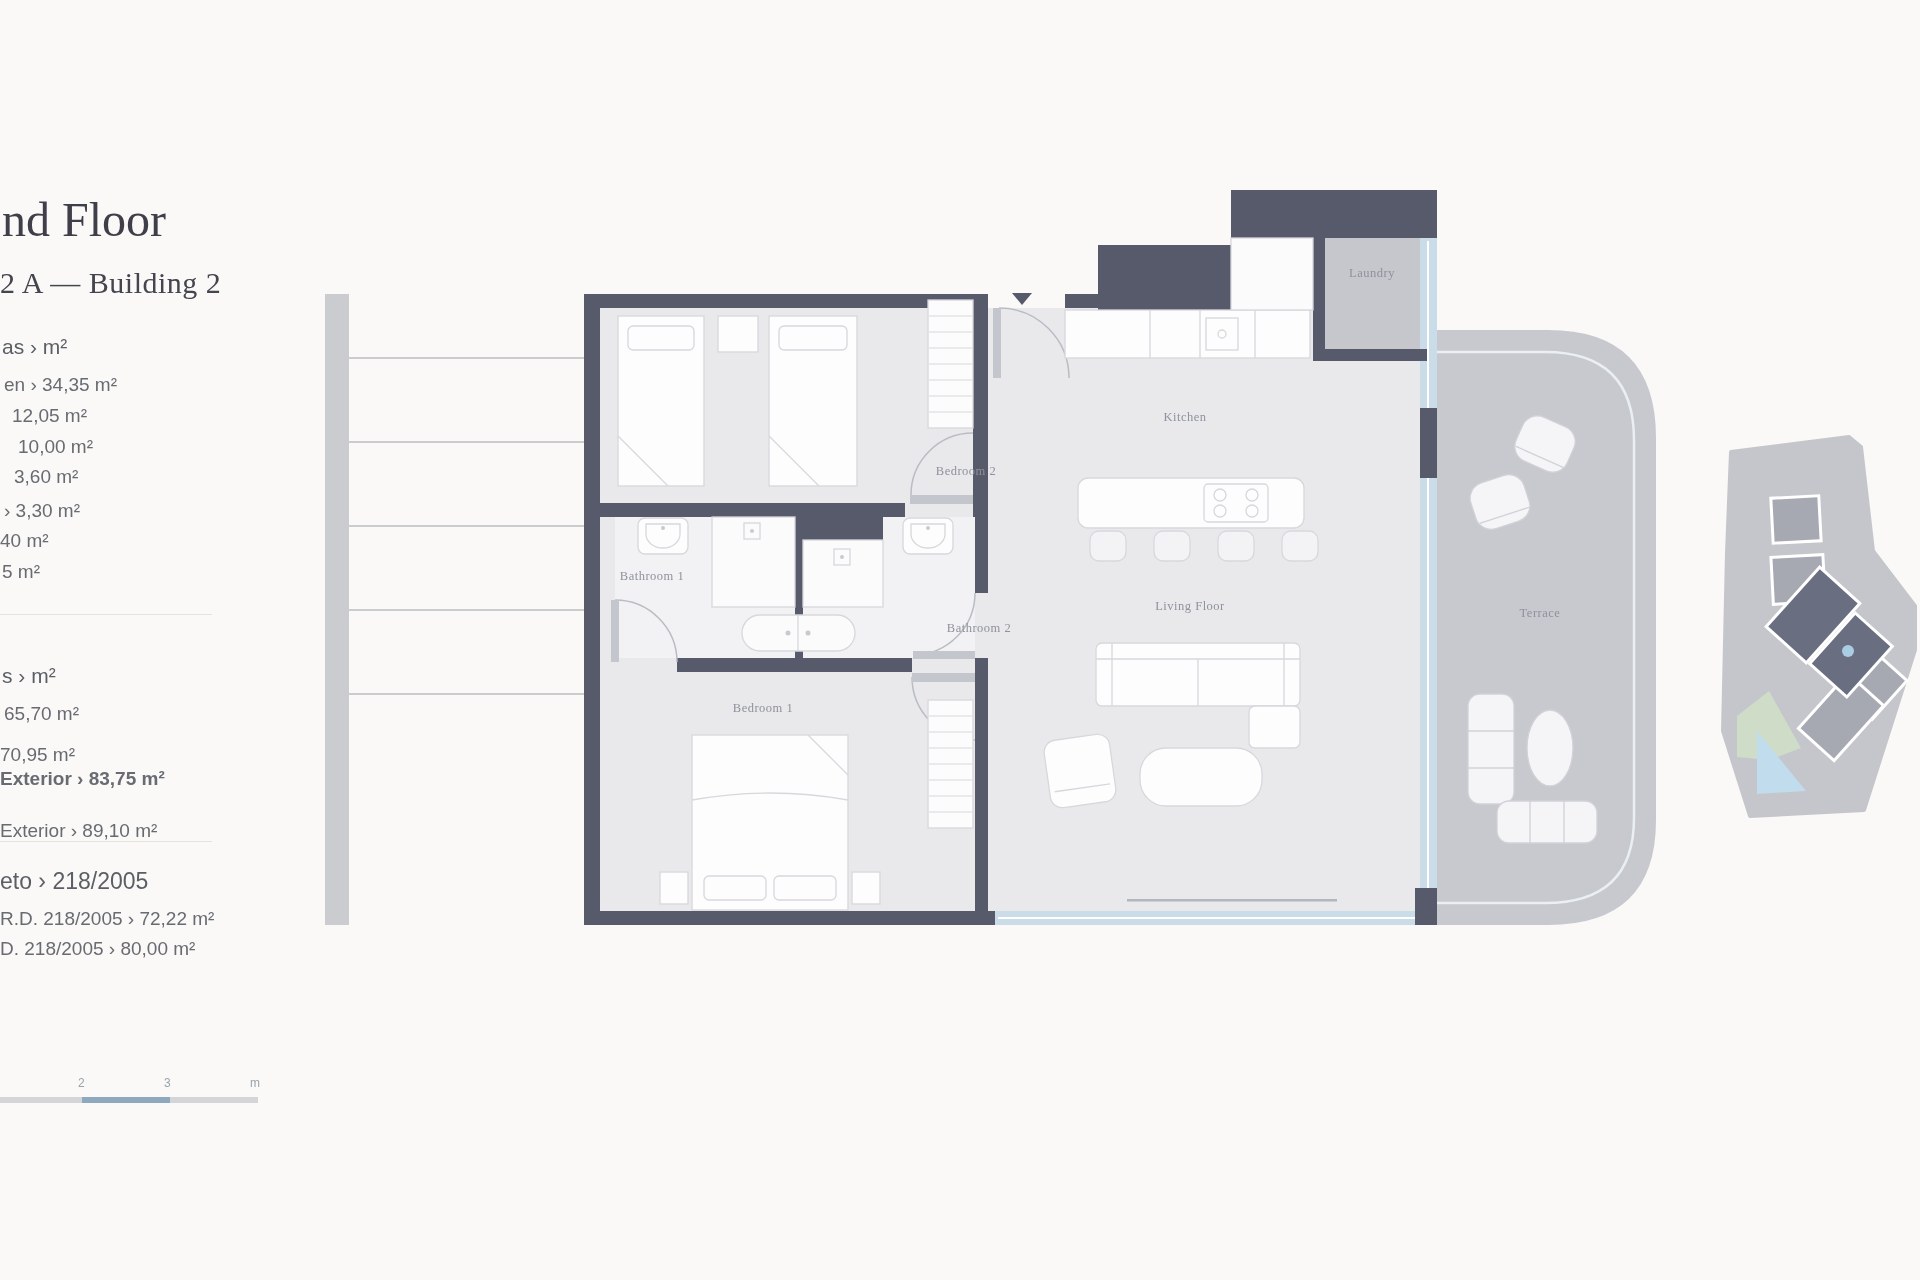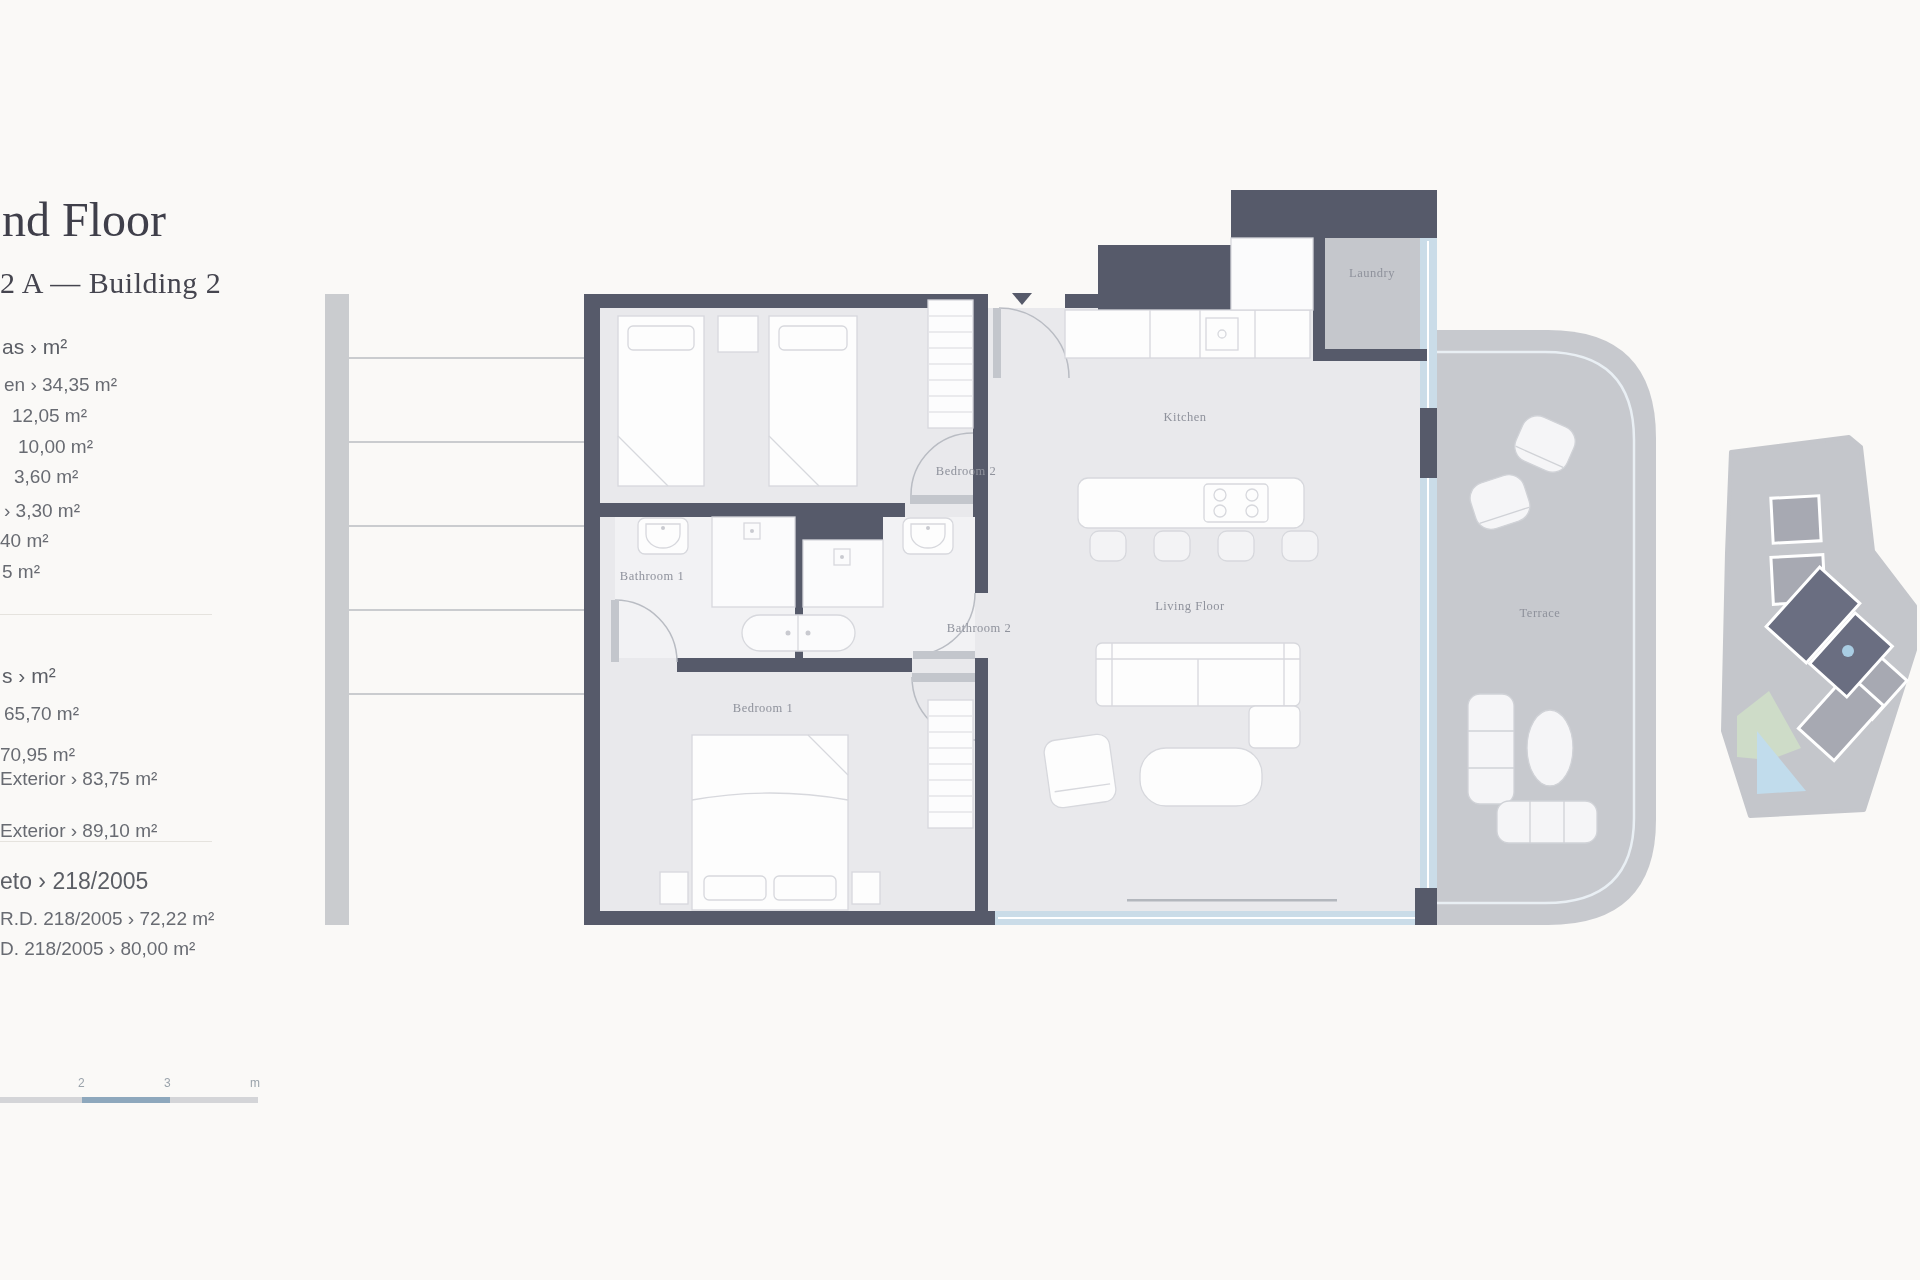--- a/index.html
+++ b/index.html
@@ -251,21 +251,21 @@
       <div class="item" style="left: 0px; top: 530px;">40 m²</div>
       <div class="item" style="left: 2px; top: 561px;">5 m²</div>
     </div>
 
   <div class="divider" style="top:614px"></div>
 
   <div class="sec-head" style="left:2px;top:664px">s › m²</div>
   <div id="list-built">
       <div class="item" style="left: 4px; top: 703px;">65,70 m²</div>
       <div class="item" style="left: 0px; top: 735px; margin-top: 9px;">70,95 m²</div>
-      <div class="item" style="left: 0px; top: 768px;">Exterior › 83,75 m²</div>
+      <div class="item" style="left: 0px; top: 768px; font-weight: bold;">Exterior › 83,75 m²</div>
       <div class="item" style="left: 0px; top: 820px;">Exterior › 89,10 m²</div>
     </div>
 
   <div class="divider" style="top:841px"></div>
 
   <div class="sec-head" style="left:0;top:868px;font-size:23px">eto › 218/2005</div>
   <div id="list-decree">
       <div class="item" style="left: 0px; top: 908px;">R.D. 218/2005 › 72,22 m²</div>
       <div class="item" style="left: 0px; top: 938px; text-align: center;">D. 218/2005 › 80,00 m²</div>
     </div>

